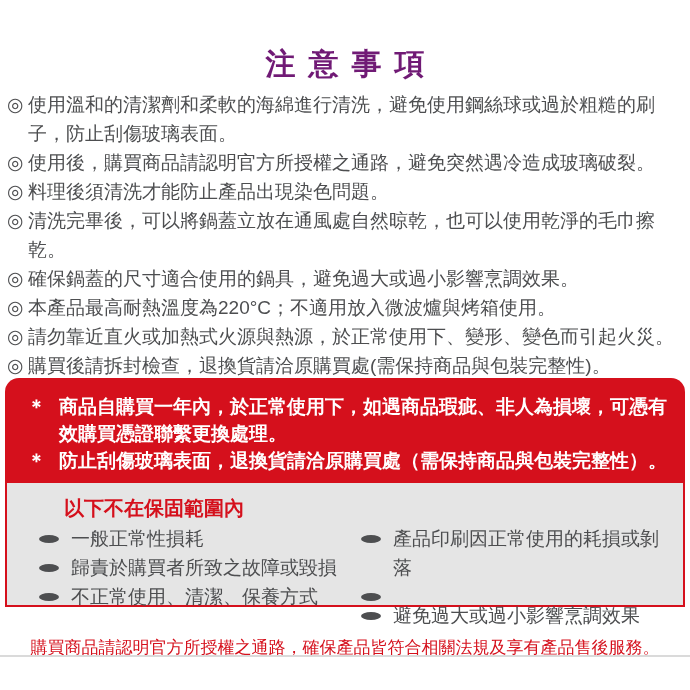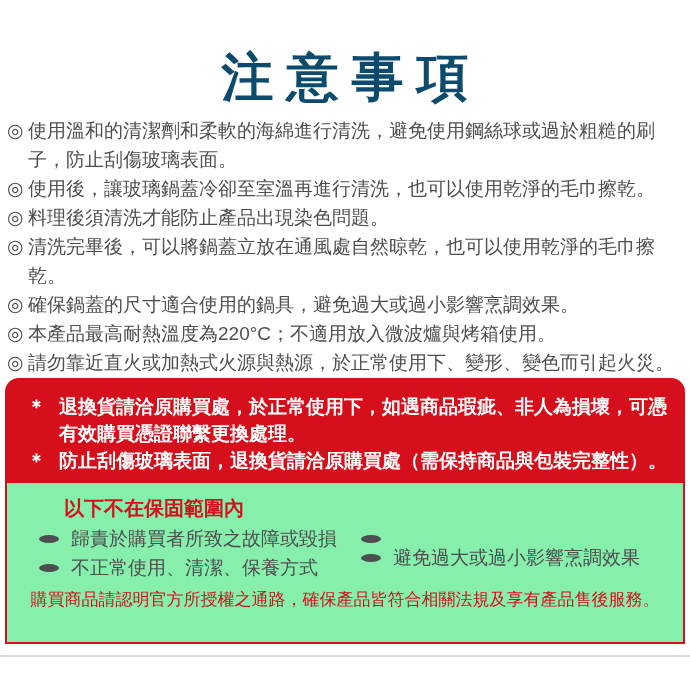--- a/index.html
+++ b/index.html
@@ -13,23 +13,23 @@
     width: 690px;
     height: 690px;
     background: #ffffff;
     overflow: hidden;
   }
 
   
   .page-title {
     margin-top: 46px;
     text-align: center;
-    font-size: 52px;
+    font-size: 30px;
     font-weight: 600;
-    color: #0c4a6e;
+    color: #701a75;
     letter-spacing: 13px;
     text-indent: 13px;
     line-height: 1.2;
   }
 
   
   .notes-list {
     margin-top: 8px;
     padding: 0 6px 0 7px;
   }
@@ -72,22 +72,22 @@
     color: #ffffff;
   }
   .banner-text { flex: 1; }
 
   
   .exclusion-box {
     position: absolute;
     left: 5px;
     top: 483px;
     width: 680px;
-    height: 161px;
-    background: #86efac;
+    height: 124px;
+    background: #e5e5e5;
     border: 2px solid #d5101c;
     border-top: none;
     padding: 13px 14px 0 14px;
   }
   .exclusion-title {
     margin-left: 43px;
     color: #d5101c;
     font-size: 20px;
     font-weight: 700;
     line-height: 24px;
@@ -141,21 +141,21 @@
 
   <div class="page-title">注意事項</div>
 
   <div class="notes-list">
     <div class="note-item">
       <span class="note-marker">◎</span>
       <span class="note-text">使用溫和的清潔劑和柔軟的海綿進行清洗，避免使用鋼絲球或過於粗糙的刷子，防止刮傷玻璃表面。</span>
     </div>
     <div class="note-item">
       <span class="note-marker">◎</span>
-      <span class="note-text">使用後，讓玻璃鍋蓋冷卻至室溫再進行清洗，也可以使用乾淨的毛巾擦乾。</span>
+      <span class="note-text">使用後，購買商品請認明官方所授權之通路，避免突然遇冷造成玻璃破裂。</span>
     </div>
     <div class="note-item">
       <span class="note-marker">◎</span>
       <span class="note-text">料理後須清洗才能防止產品出現染色問題。</span>
     </div>
     <div class="note-item">
       <span class="note-marker">◎</span>
       <span class="note-text">清洗完畢後，可以將鍋蓋立放在通風處自然晾乾，也可以使用乾淨的毛巾擦乾。</span>
     </div>
     <div class="note-item">
@@ -172,44 +172,52 @@
     </div>
     <div class="note-item">
       <span class="note-marker">◎</span>
       <span class="note-text">購買後請拆封檢查，退換貨請洽原購買處(需保持商品與包裝完整性)。</span>
     </div>
   </div>
 
   <div class="warranty-banner">
     <div class="banner-item">
       <span class="asterisk-marker">＊</span>
-      <span class="banner-text">退換貨請洽原購買處，於正常使用下，如遇商品瑕疵、非人為損壞，可憑有效購買憑證聯繫更換處理。</span>
+      <span class="banner-text">商品自購買一年內，於正常使用下，如遇商品瑕疵、非人為損壞，可憑有效購買憑證聯繫更換處理。</span>
     </div>
     <div class="banner-item">
       <span class="asterisk-marker">＊</span>
       <span class="banner-text">防止刮傷玻璃表面，退換貨請洽原購買處（需保持商品與包裝完整性）。</span>
     </div>
   </div>
 
   <div class="exclusion-box">
     <div class="exclusion-title">以下不在保固範圍內</div>
     <div class="exclusion-columns">
       <div class="exclusion-col left">
         <div class="exclusion-item">
           <span class="bullet-icon"></span>
+          <span class="exclusion-text">一般正常性損耗</span>
+        </div>
+        <div class="exclusion-item">
+          <span class="bullet-icon"></span>
           <span class="exclusion-text">歸責於購買者所致之故障或毀損</span>
         </div>
         <div class="exclusion-item">
           <span class="bullet-icon"></span>
           <span class="exclusion-text">不正常使用、清潔、保養方式</span>
         </div>
       </div>
       <div class="exclusion-col right">
         <div class="exclusion-item">
           <span class="bullet-icon"></span>
+          <span class="exclusion-text">產品印刷因正常使用的耗損或剝落</span>
+        </div>
+        <div class="exclusion-item">
+          <span class="bullet-icon"></span>
         </div>
         <div class="exclusion-item">
           <span class="bullet-icon"></span>
           <span class="exclusion-text">避免過大或過小影響烹調效果</span>
         </div>
       </div>
     </div>
     <div class="exclusion-footer">購買商品請認明官方所授權之通路，確保產品皆符合相關法規及享有產品售後服務。</div>
   </div>
 

